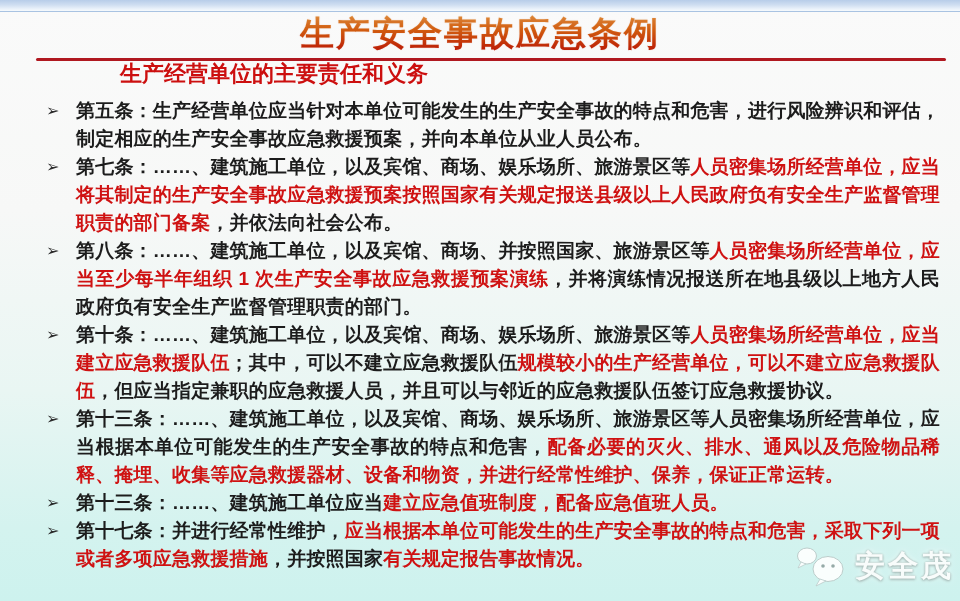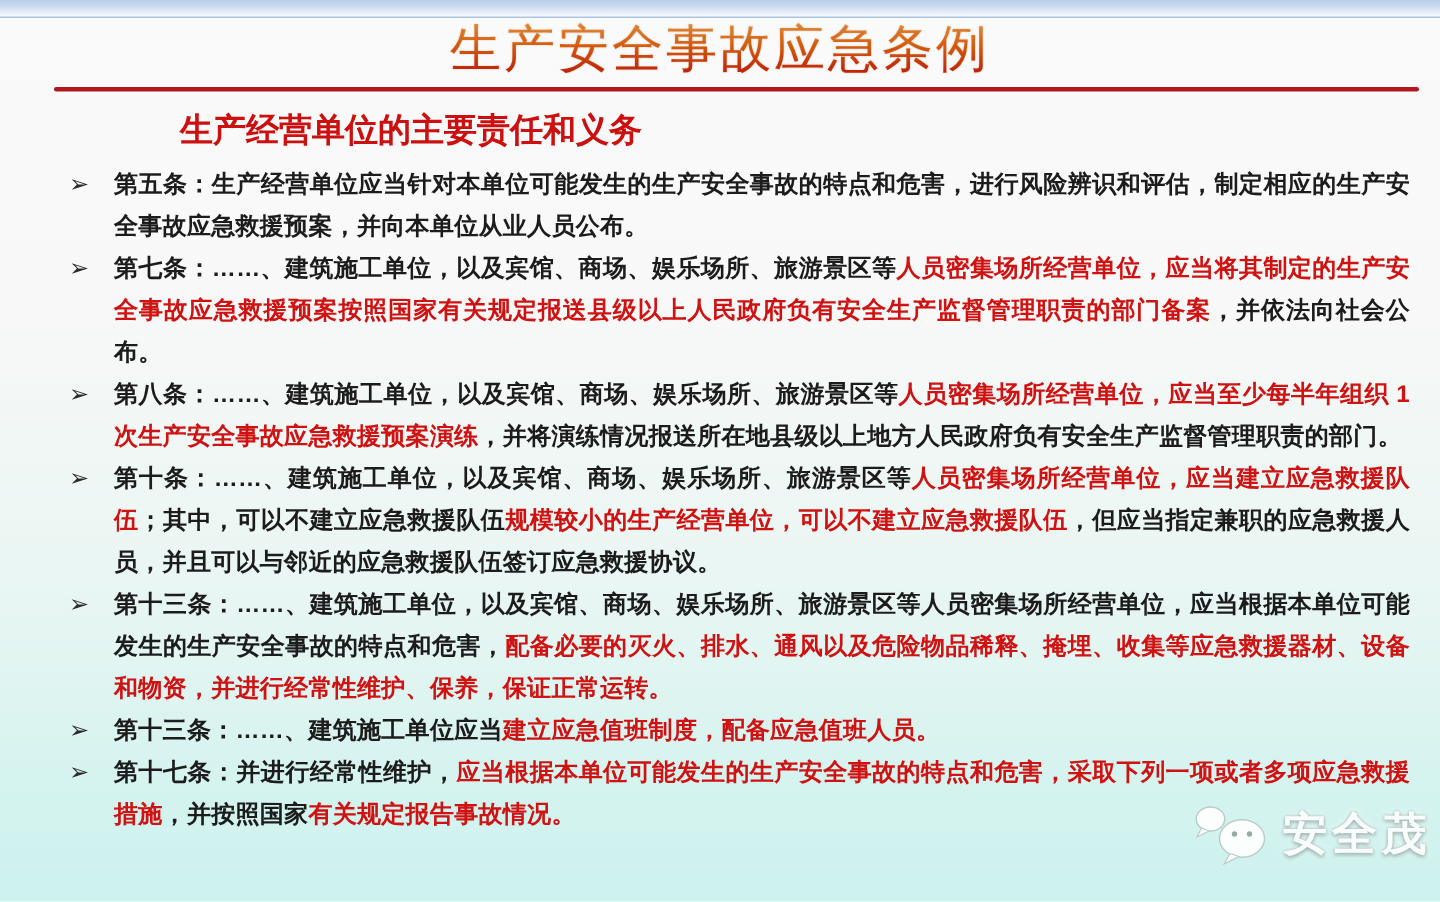--- a/index.html
+++ b/index.html
@@ -9,50 +9,50 @@
     position:relative;
     background:linear-gradient(180deg,#fafafa 0%,#f7f8f7 35%,#e9f6f3 65%,#d4f3ef 88%,#cdf2ee 100%);
   }
   .top-band{
     position:absolute;top:0;left:0;width:960px;height:11px;
     background:linear-gradient(180deg,#b7cde9 0%,#cfdef1 45%,#e9f1fa 80%,#f6fafd 100%);
     border-bottom:1px solid #a9c3e2;
   }
   .title{
     margin:14px auto 0;padding:0;text-align:center;
-    font-size:34px;font-weight:400;letter-spacing:2px;line-height:38px;
+    font-size:34px;font-weight:700;letter-spacing:2px;line-height:38px;
     color:#c8480e;
     background:linear-gradient(180deg,#f7c35a 0%,#e67d15 42%,#c21606 100%);
     -webkit-background-clip:text;background-clip:text;
     -webkit-text-fill-color:transparent;
     text-shadow:0 0 1px rgba(170,30,10,0.35);
     width:max-content;
   }
   .rule{
     height:3px;background:#b01820;
     margin:6px 14px 0 36px;border-radius:2px;
   }
   .subtitle{
-    margin:13px 0 8px 120px;padding:0;
+    margin:0 0 8px 120px;padding:0;
     font-size:22px;font-weight:800;color:#cc0f0f;line-height:26px;
   }
   .articles{padding:2px 20px 0 46px;}
   .article{display:flex;align-items:flex-start;}
   .bullet{
     flex:none;width:30px;font-size:16px;line-height:28px;color:#2a2a2a;
   }
   .article-text{
-    flex:1;margin:0;font-size:16px;line-height:28px;font-weight:700;
+    flex:1;margin:0;font-size:19px;line-height:28px;font-weight:700;
     letter-spacing:0.2px;text-align:justify;
   }
   .seg-black{color:#1c1c1c;}
   .seg-red{color:#cf1212;}
   .seg-u{text-decoration-thickness:2px;text-underline-offset:4px;}
   .watermark{
-    position:absolute;right:6px;bottom:22px;
+    position:absolute;right:6px;bottom:12px;
     display:flex;align-items:center;gap:4px;opacity:0.95;justify-content:center;
   }
   .watermark-text{
     font-size:30px;font-weight:700;color:#fbfdfc;letter-spacing:3px;
     text-shadow:0 0 2px #a7b8b5,0 1px 3px #93a8a5,0 0 6px rgba(255,255,255,0.8);
   }
 </style>
 </head>
 <body>
 
@@ -68,21 +68,21 @@
     <div class="article">
       <span class="bullet">➢</span>
       <p class="article-text"><span class="seg-black">第五条：生产经营单位应当针对本单位可能发生的生产安全事故的特点和危害，进行风险辨识和评估，制定相应的生产安全事故应急救援预案，并向本单位从业人员公布。</span></p>
     </div>
     <div class="article">
       <span class="bullet">➢</span>
       <p class="article-text"><span class="seg-black">第七条：……、建筑施工单位，以及宾馆、商场、娱乐场所、旅游景区等</span><span class="seg-red">人员密集场所经营单位，应当将其制定的生产安全事故应急救援预案按照国家有关规定报送县级以上人民政府负有安全生产监督管理职责的部门备案</span><span class="seg-black">，并依法向社会公布。</span></p>
     </div>
     <div class="article">
       <span class="bullet">➢</span>
-      <p class="article-text"><span class="seg-black">第八条：……、建筑施工单位，以及宾馆、商场、娱乐场所、旅游景区等</span><span class="seg-red">人员密集场所经营单位，应当</span><span class="seg-red seg-u">至少每半年组织 1 次</span><span class="seg-red">生产安全事故应急救援预案演练</span><span class="seg-black">，并</span><span class="seg-black seg-u">将演练情况报送</span><span class="seg-black">所在地县级以上地方人民政府负有安全生产监督管理职责的部门。</span></p>
+      <p class="article-text"><span class="seg-black">第八条：……、建筑施工单位，以及宾馆、商场、并按照国家、旅游景区等</span><span class="seg-red">人员密集场所经营单位，应当</span><span class="seg-red seg-u">至少每半年组织 1 次</span><span class="seg-red">生产安全事故应急救援预案演练</span><span class="seg-black">，并</span><span class="seg-black seg-u">将演练情况报送</span><span class="seg-black">所在地县级以上地方人民政府负有安全生产监督管理职责的部门。</span></p>
     </div>
     <div class="article">
       <span class="bullet">➢</span>
       <p class="article-text"><span class="seg-black">第十条：……、建筑施工单位，以及宾馆、商场、娱乐场所、旅游景区等</span><span class="seg-red">人员密集场所经营单位，应当建立应急救援队伍</span><span class="seg-black">；其中，可以不建立应急救援队伍</span><span class="seg-red">规模较小的生产经营单位，可以不建立应急救援队伍</span><span class="seg-black">，但应当指定兼职的应急救援人员，并且可以与邻近的应急救援队伍签订应急救援协议。</span></p>
     </div>
     <div class="article">
       <span class="bullet">➢</span>
       <p class="article-text"><span class="seg-black">第十三条：……、建筑施工单位，以及宾馆、商场、娱乐场所、旅游景区等人员密集场所经营单位，应当根据本单位可能发生的生产安全事故的特点和危害，</span><span class="seg-red">配备必要的灭火、排水、通风以及危险物品稀释、掩埋、收集等应急救援器材、设备和物资，并进行经常性维护、保养，保证正常运转。</span></p>
     </div>
     <div class="article">

